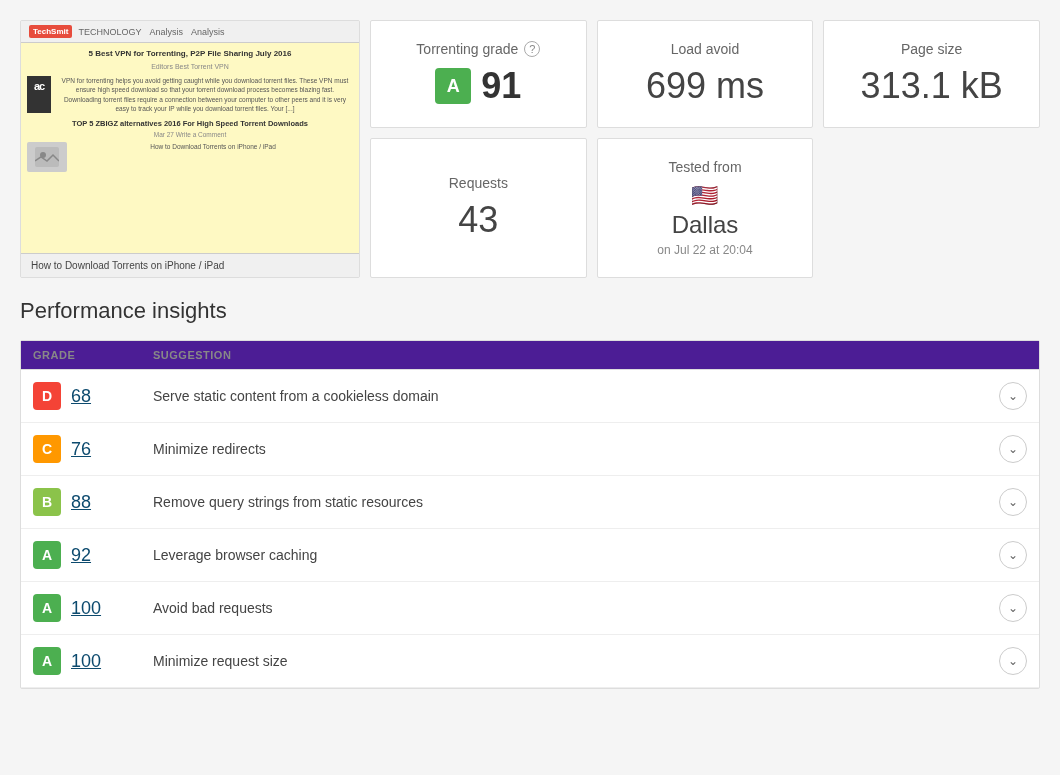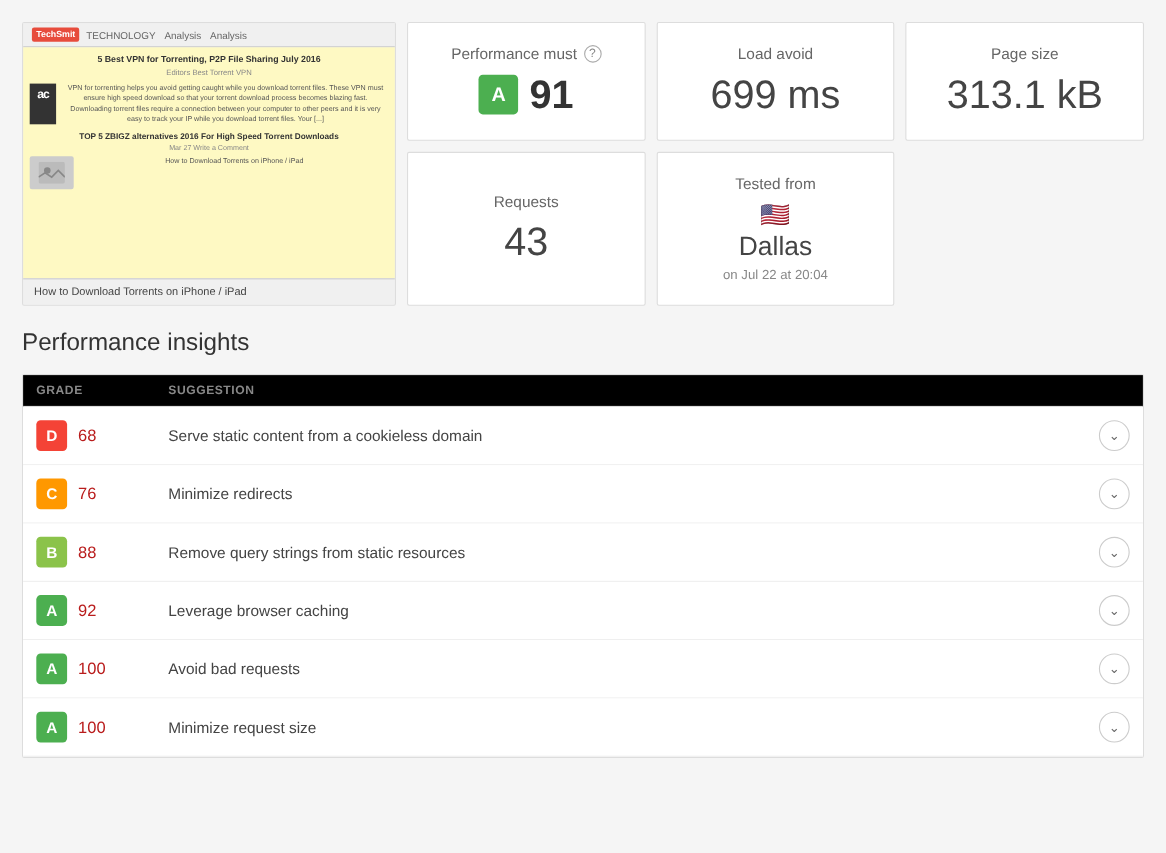--- a/index.html
+++ b/index.html
@@ -286,21 +286,21 @@
     .insights-title {
       font-size: 22px;
       font-weight: normal;
       color: #333;
       margin-bottom: 16px;
     }
 
     .insights-header {
       display: grid;
       grid-template-columns: 120px 1fr 40px;
-      background: #000000;
+      background: #4c1d95;
       border-bottom: 1px solid #ddd;
       padding: 8px 12px;
     }
 
     .insights-header-cell {
       font-size: 11px;
       font-weight: bold;
       color: #888;
       letter-spacing: 0.5px;
       text-transform: uppercase;
@@ -328,22 +328,23 @@
       justify-content: center;
       width: 28px;
       height: 28px;
       border-radius: 4px;
       font-size: 14px;
       font-weight: bold;
       color: #fff;
     }
 
     .insight-score {
-      font-size: 15px;
-      color: #b91c1c;
+      font-size: 18px;
+      color: #0c4a6e;
+      text-decoration: underline;
     }
 
     .insight-suggestion {
       font-size: 14px;
       color: #444;
     }
 
     .expand-btn {
       width: 28px;
       height: 28px;
@@ -396,21 +397,21 @@
             </div>
             <div class="ss-bottom-text">How to Download Torrents on iPhone / iPad</div>
           </div>
         </div>
         <div class="screenshot-caption">How to Download Torrents on iPhone / iPad</div>
       </div>
     </div>
 
     <div class="summary-card">
       <div class="card-label-with-icon">
-        <span>Performance must</span>
+        <span>Torrenting grade</span>
         <span class="help-icon">?</span>
       </div>
       <div class="grade-display">
         <span class="grade-badge grade-a">A</span>
         <span>91</span>
       </div>
     </div>
 
     <div class="summary-card">
       <div class="card-label">Load avoid</div>

